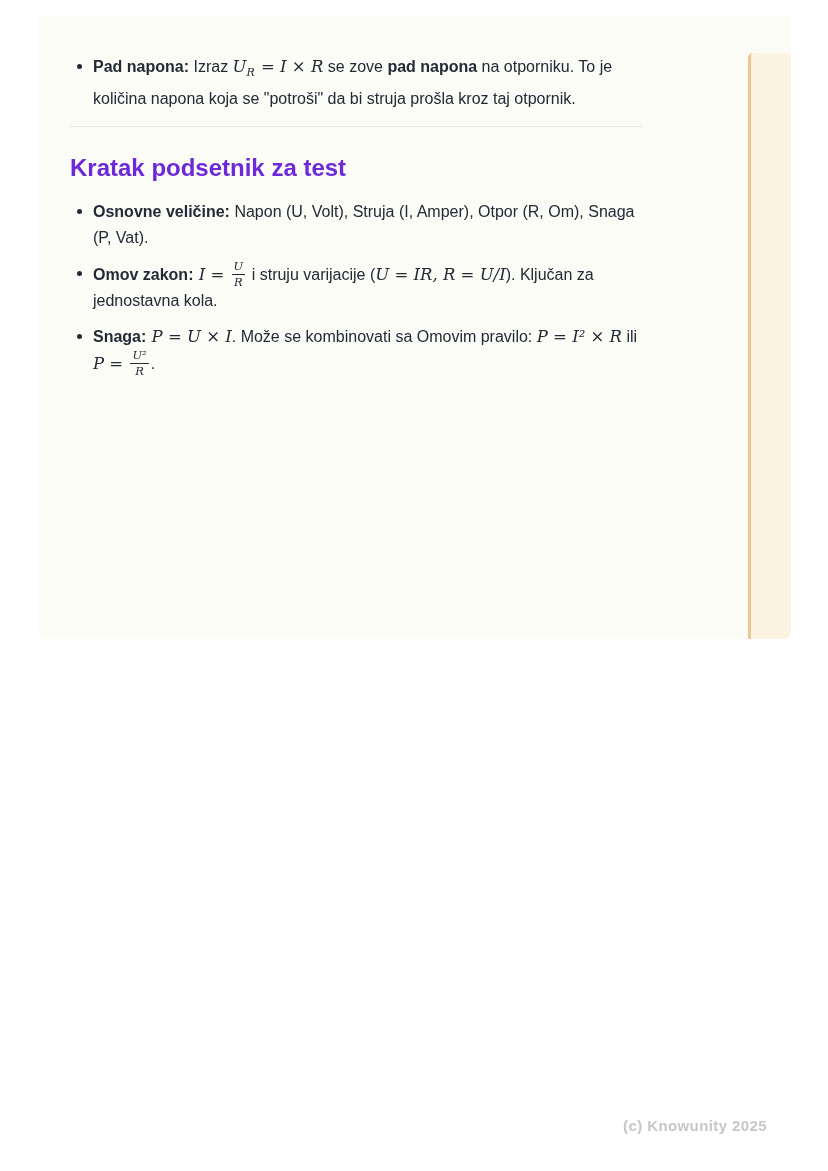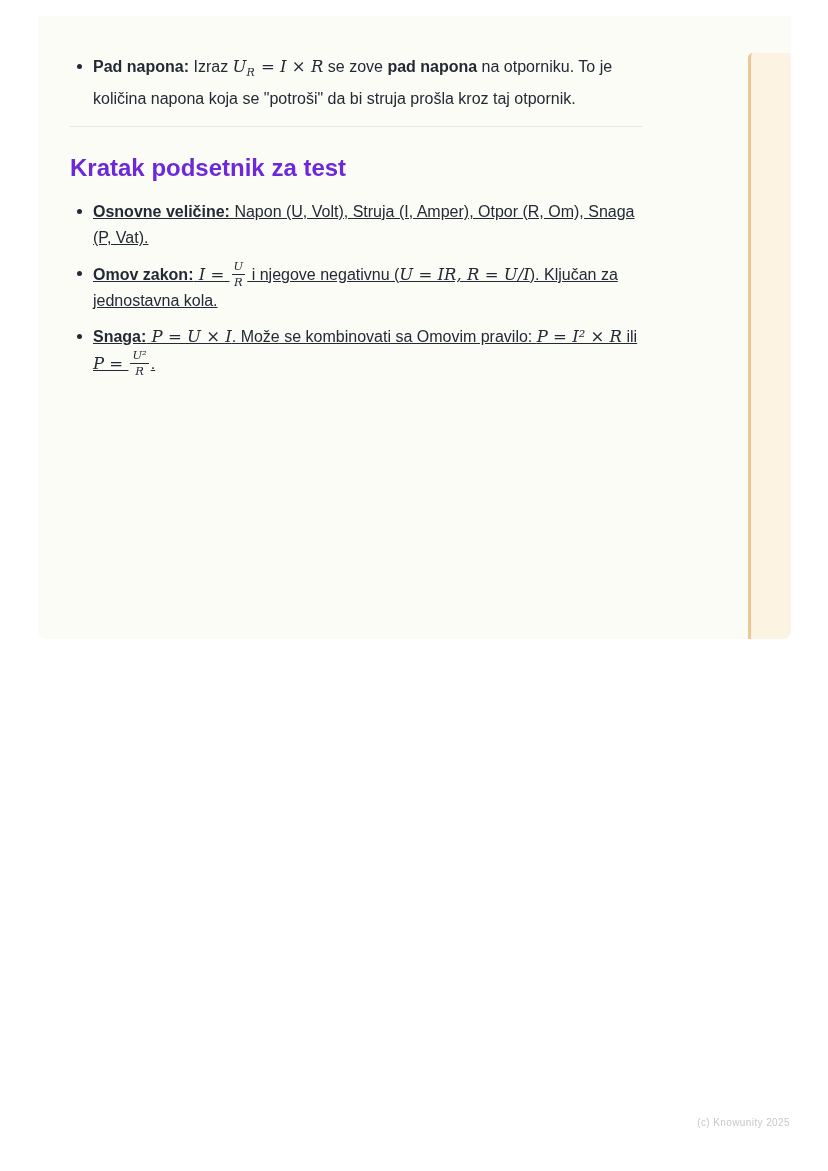--- a/index.html
+++ b/index.html
@@ -51,21 +51,21 @@
   li::before {
     content: "";
     position: absolute;
     left: 7px;
     top: 10px;
     width: 5px;
     height: 5px;
     border-radius: 50%;
     background: #222a35;
   }
-  ul.summary-list li { margin-bottom: 10px; text-decoration: underline; }
+  ul.summary-list li { margin-bottom: 10px; }
   .divider {
     border: none;
     border-top: 1px solid #e8e8e3;
     margin-top: 14px;
   }
   h2.summary-heading {
     margin-top: 26px;
     margin-bottom: 16px;
     font-size: 24px;
     line-height: 30px;
@@ -97,23 +97,23 @@
     font-family: "DejaVu Serif", "Liberation Serif", serif;
     font-style: italic;
     line-height: 1;
     margin: 0 2px;
   }
   .run-frac .fn { display: block; font-size: 11.5px; padding: 0 2px 1.5px; }
   .run-frac .fd { display: block; font-size: 11.5px; border-top: 1px solid #222a35; padding: 1.5px 2px 0; }
   .footer {
     position: absolute;
     top: 1101px;
-    right: 38px;
-    font-size: 10px;
-    font-weight: 400;
+    right: 61px;
+    font-size: 15px;
+    font-weight: 700;
     letter-spacing: 0.4px;
     color: #c5c7c9;
   }
 </style>
 </head>
 <body>
 
 <div class="page" style="background: rgb(255, 255, 255); color: rgb(34, 42, 53); margin-top: 16px;">
 
   <div class="card" style="background: rgb(252, 252, 247);">
@@ -124,21 +124,21 @@
       <ul class="notes-list">
         <li><span class="run-bold">Pad napona:</span><span class="run-text"> Izraz </span><span class="run-math">U</span><span class="run-sub">R</span><span class="run-math"> = I × R</span><span class="run-text"> se zove </span><span class="run-bold">pad napona</span><span class="run-text"> na otporniku. To je količina napona koja se "potroši" da bi struja prošla kroz taj otpornik.</span></li>
       </ul>
 
       <hr class="divider" style="border-top-color: rgb(232, 232, 227);">
 
       <h2 class="summary-heading" style="color: #6d28d9;">Kratak podsetnik za test</h2>
 
       <ul class="summary-list">
         <li><span class="run-bold">Osnovne veličine:</span><span class="run-text"> Napon (U, Volt), Struja (I, Amper), Otpor (R, Om), Snaga (P, Vat).</span></li>
-        <li><span class="run-bold">Omov zakon:</span><span class="run-math"> I = </span><span class="run-frac"><span class="fn">U</span><span class="fd">R</span></span><span class="run-text"> i njegove negativnu (</span><span class="run-math">U = IR, R = U/I</span><span class="run-text">). Ključan za jednostavna kola.</span></li>
+        <li><span class="run-bold">Omov zakon:</span><span class="run-math"> I = </span><span class="run-frac"><span class="fn">U</span><span class="fd">R</span></span><span class="run-text"> i struju varijacije (</span><span class="run-math">U = IR, R = U/I</span><span class="run-text">). Ključan za jednostavna kola.</span></li>
         <li><span class="run-bold">Snaga:</span><span class="run-math"> P = U × I</span><span class="run-text">. Može se kombinovati sa Omovim pravilo: </span><span class="run-math">P = I² × R</span><span class="run-text"> ili </span><span class="run-math">P = </span><span class="run-frac"><span class="fn">U²</span><span class="fd">R</span></span><span class="run-text">.</span></li>
       </ul>
 
     </div>
   </div>
 
   <div class="footer" style="color: rgb(197, 199, 201);">(c) Knowunity 2025</div>
 
 </div>
 

